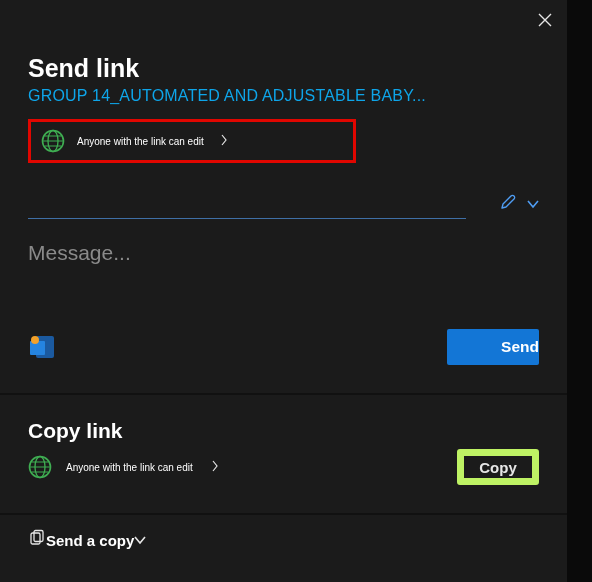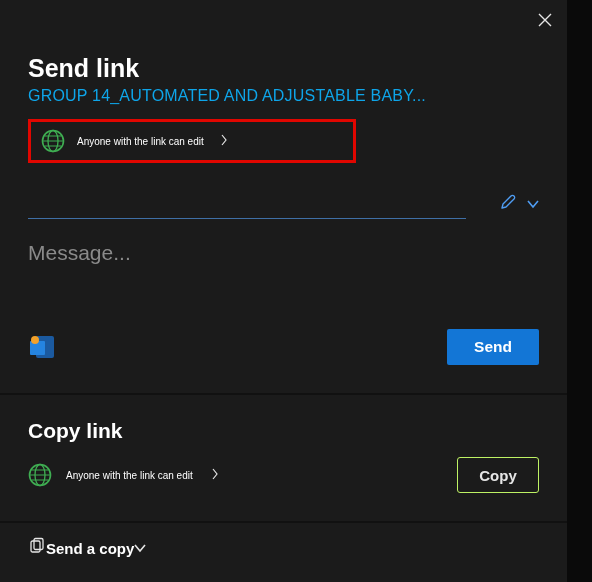--- a/index.html
+++ b/index.html
@@ -38,29 +38,29 @@
     font-size: 21px;
   }
   .message-input::placeholder { color: #8a8a8a; }
   .send-row { margin-top: 64px; display:flex; align-items:center; justify-content:space-between; padding: 0 28px 28px; }
   .app-icon { width: 28px; height: 28px; position: relative; }
   .app-icon .square { position:absolute; background:#1f71cb; }
   .app-icon .s1 { left:8px; top:3px; width:18px; height:22px; background:#1b5aa0; border-radius:2px; }
   .app-icon .s2 { left:2px; top:8px; width:15px; height:14px; background:#2584e0; border-radius:1px; }
   .app-icon .dot { position:absolute; left:3px; top:3px; width:8px; height:8px; background:#f2a12a; border-radius:50%; }
   .send-btn {
-    background:#1376d6; color:#fff; border:none; width:92px; height:36px; font-size:15.5px; font-weight:600; border-radius:2px; cursor:pointer;
+    background:#1376d6; color:#fff; border:none; width:92px; height:36px; font-size:15.5px; font-weight:600; border-radius:2px; cursor:pointer;text-align:right;
   }
   .divider { height:2px; background:#111; }
   .copy-block { padding: 24px 28px 28px; }
-  .copy-title { font-size: 21px; font-weight:600; margin-bottom: 14px; }
+  .copy-title { font-size: 21px; font-weight:600; margin-bottom: 6px; }
   .copy-row { display:flex; align-items:center; justify-content:space-between; }
   .perm-inline { display:flex; align-items:center; gap:14px; cursor:pointer; }
   .copy-btn {
-    background:transparent; color:#e6e6e6; border:1px solid #bef264; width:82px; height:36px; font-size:15px; font-weight:600; border-radius:3px; cursor:pointer;
+    background:transparent; color:#e6e6e6; border:7px solid #bef264; width:82px; height:36px; font-size:15px; font-weight:600; border-radius:3px; cursor:pointer;
   }
   .footer { padding: 14px 28px; display:flex; align-items:center; }
   .footer-txt { font-size: 15px; font-weight:600; }
 </style>
 </head>
 <body>
 
 <div class="dialog">
 
   <div class="close-btn">

